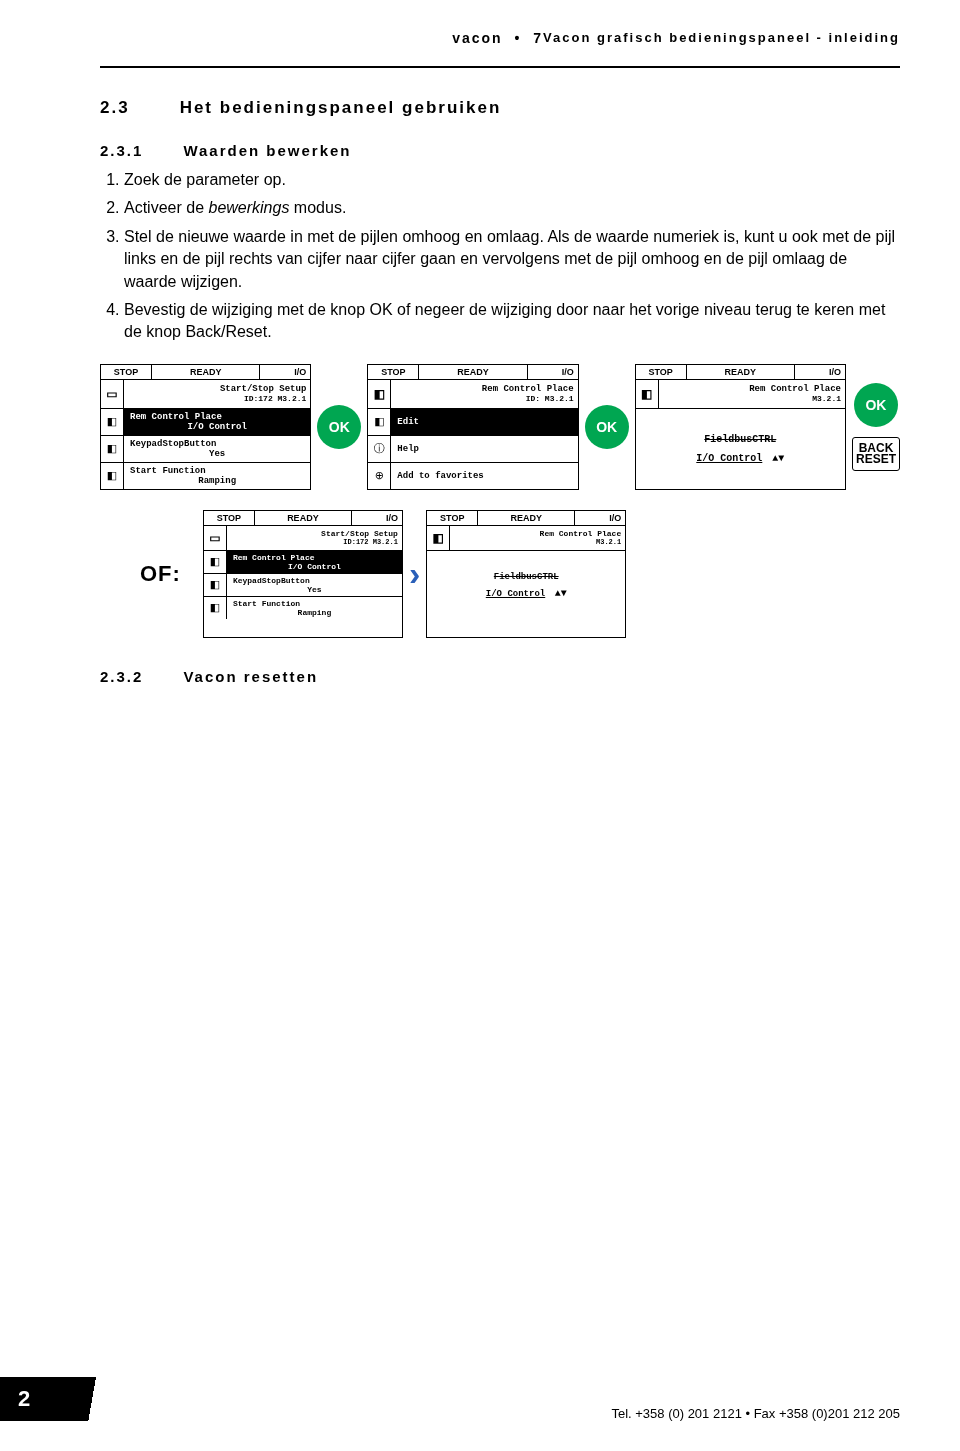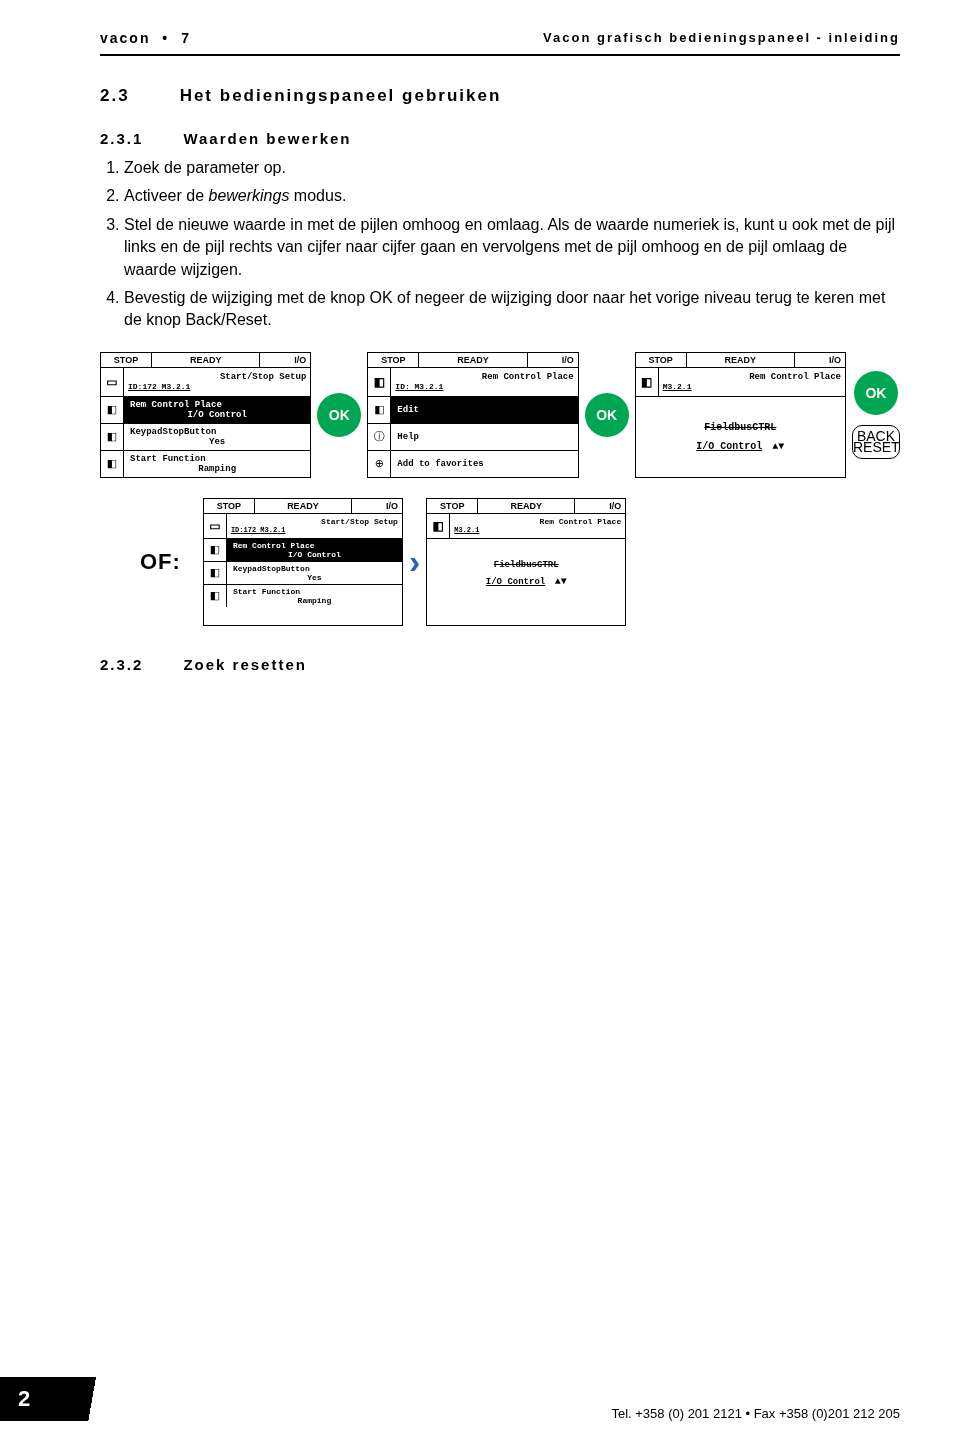--- a/index.html
+++ b/index.html
@@ -12,26 +12,26 @@
   }
   .page {
     width: 960px;
     min-height: 1451px;
     position: relative;
     padding: 30px 60px 80px 100px;
     box-sizing: border-box;
   }
   .topbar {
     display: flex;
-    justify-content: space-between;
+    justify-content: flex-end;
     font-size: 14px;
     letter-spacing: 2px;
     font-weight: bold;
     border-bottom: 2px solid #000;
-    padding-bottom: 8px;
+    padding-bottom: 20px;
     margin-bottom: 30px;
   }
   .topbar .bullet { margin: 0 6px; }
   .h-sec {
     display: flex;
     gap: 50px;
     font-size: 17px;
     letter-spacing: 2px;
     font-weight: bold;
     margin: 30px 0 24px 0;
@@ -105,21 +105,21 @@
     font-size: 12px;
   }
   .ptitlebody {
     flex:1;
     display:flex;
     flex-direction:column;
     justify-content:center;
     padding: 0 4px;
   }
   .ptitlebody .line1 { text-align: right; font-family: "Courier New", monospace; font-size: 9px; }
-  .ptitlebody .line2 { text-align: left; font-family: "Courier New", monospace; font-size: 8px; text-decoration: underline; }
+  .ptitlebody .line2 { text-align: right; font-family: "Courier New", monospace; font-size: 8px; }
   .prow {
     display: flex;
     border-bottom: 1px solid #000;
     height: 26px;
   }
   .prow:last-child { border-bottom: none; }
   .prow .ic {
     width: 22px;
     border-right: 1px solid #000;
     display:flex; align-items:center; justify-content:center;
@@ -139,24 +139,24 @@
 
   .okbtn {
     width: 44px; height: 44px; border-radius: 50%;
     background: #00a651; color: #fff;
     display:flex; align-items:center; justify-content:center;
     font-weight: bold; font-size: 14px;
     flex-shrink: 0;
   }
   .backbtn {
     width: 46px; height: 32px;
-    border: 1.5px solid #000; border-radius: 10px;
-    font-size: 14px; line-height: 11px; text-align:center;
+    border: 1.5px solid #000; border-radius: 3px;
+    font-size: 12px; line-height: 11px; text-align:center;
     display:flex; flex-direction:column; justify-content:center;
-    font-weight: normal;
+    font-weight: bold;
     flex-shrink: 0;
   }
   .arrow {
     font-size: 34px; color: #2a5fb8; font-weight: bold;
     flex-shrink: 0;
   }
   .of-lab {
     font-size: 22px; font-weight: bold; letter-spacing: 1px;
   }
   .editbody {
@@ -387,21 +387,21 @@
         <div>
           <span class="sel">I/O Control</span>
           <span class="arrows">▲▼</span>
         </div>
       </div>
     </div>
   </div>
 
   <div class="h-sub" style="margin-top:30px;">
     <span>2.3.2</span>
-    <span>Zoek resetten</span>
+    <span>Vacon resetten</span>
   </div>
 
   <div class="footer">
     <div class="pagewedge">
       <span>2</span>
     </div>
     <div>Tel. +358 (0) 201 2121 • Fax +358 (0)201 212 205</div>
   </div>
 
 </div>

